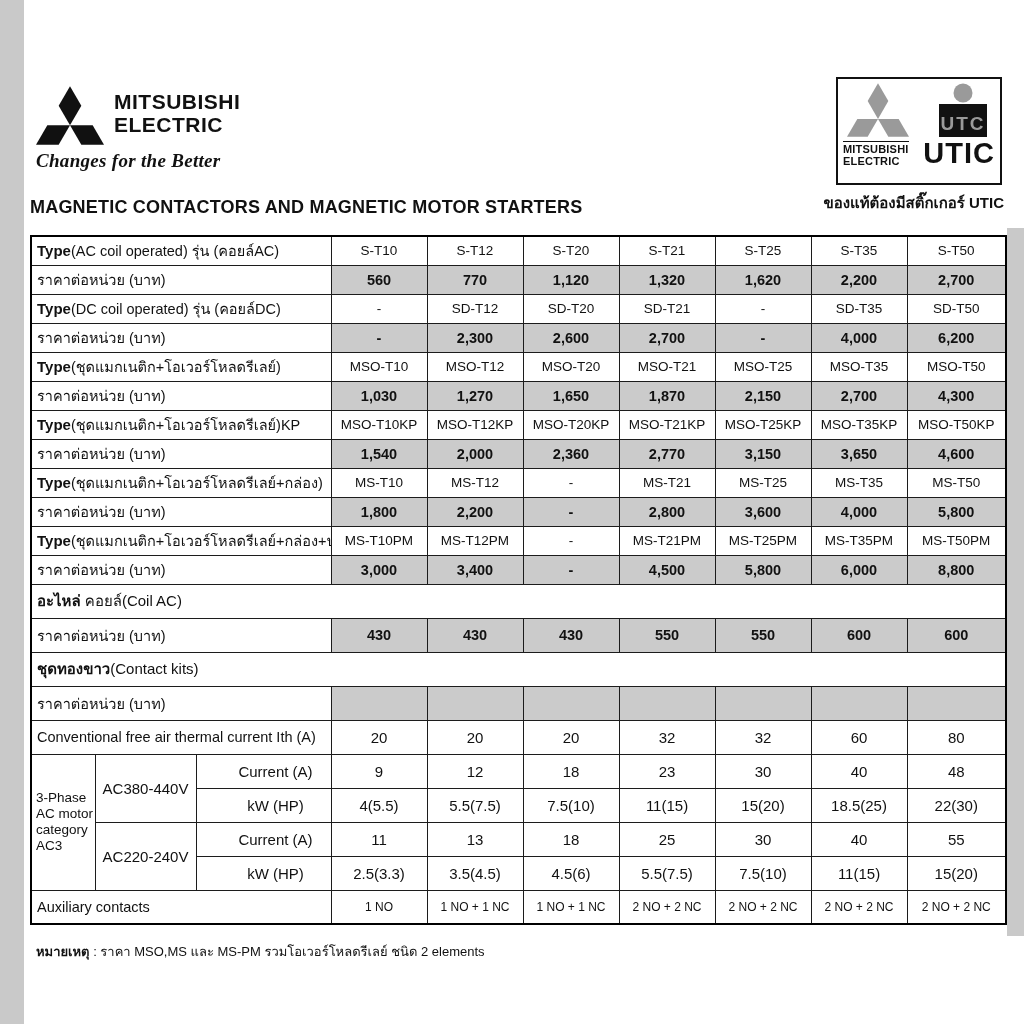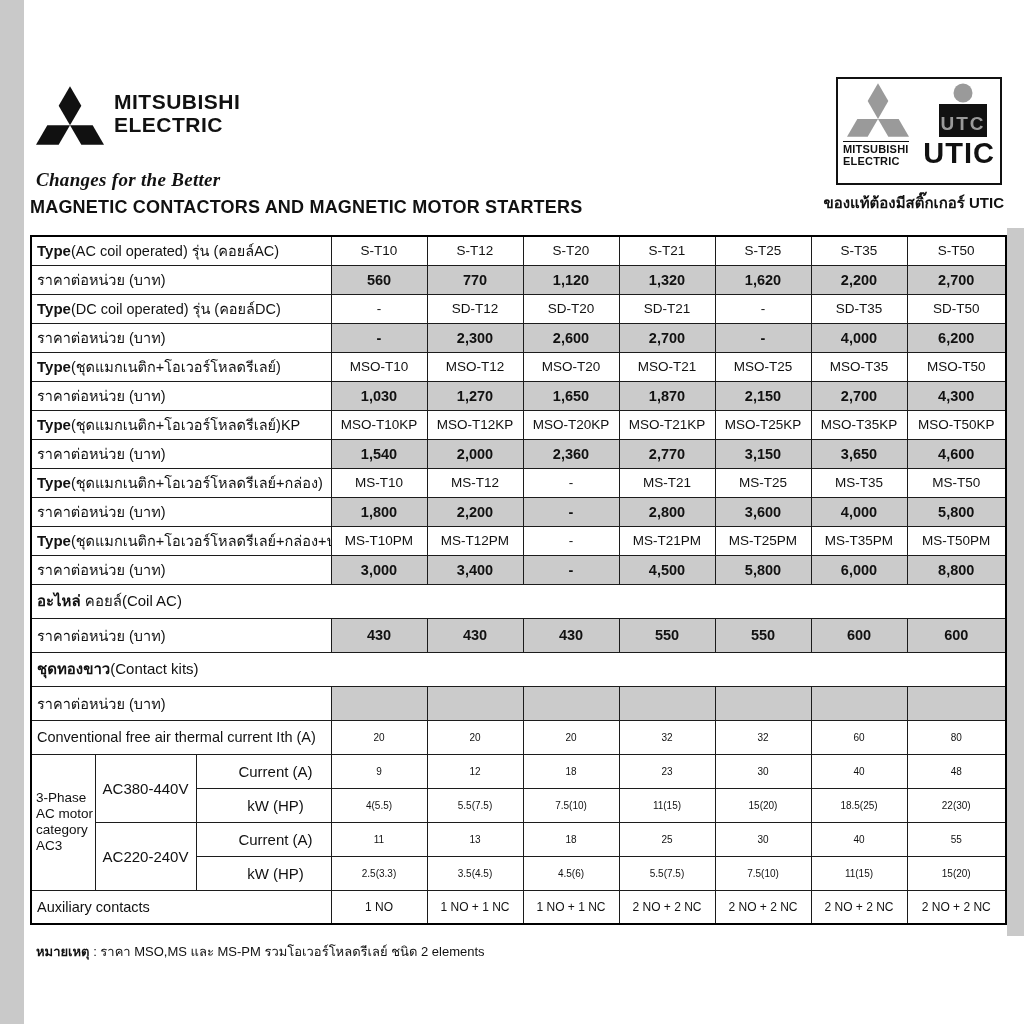--- a/index.html
+++ b/index.html
@@ -7,21 +7,21 @@
   .canvas{position:relative;width:1024px;height:1024px;background:#fff;overflow:hidden;
           font-family:"Liberation Sans","DejaVu Sans",sans-serif;color:#111;}
   .edge-left{position:absolute;left:0;top:0;width:24px;height:1024px;background:#c9c9c9;}
   .edge-right{position:absolute;left:1007px;top:228px;width:17px;height:708px;background:#c9c9c9;}
 
   
   .brand{position:absolute;left:36px;top:86px;}
   .brand-row{display:flex;align-items:flex-start;}
   .brand-diamonds{width:68px;height:59px;}
   .brand-text{margin-left:10px;margin-top:4px;font-weight:bold;font-size:21px;line-height:23px;letter-spacing:.5px;}
-  .tagline{margin-top:24px;font-family:"Liberation Serif","DejaVu Serif",serif;
+  .tagline{margin-top:5px;font-family:"Liberation Serif","DejaVu Serif",serif;
            font-weight:bold;font-style:italic;font-size:19px;letter-spacing:.3px;}
 
   
   .badge{position:absolute;left:836px;top:77px;width:166px;height:108px;border:2.5px solid #111;
          box-sizing:border-box;padding:4px 5px 14px 5px;}
   .badge-top{display:flex;justify-content:space-between;align-items:flex-start;}
   .badge-diamonds{width:62px;height:54px;margin-left:4px;}
   .badge-utic-glyph{width:52px;height:58px;margin-right:6px;}
   .badge-bottom{display:flex;justify-content:space-between;align-items:flex-end;margin-top:-2px;}
   .badge-mitsu-text{font-weight:bold;font-size:11px;line-height:12px;letter-spacing:.2px;border-top:1.5px solid #111;padding-top:1px;}
@@ -38,21 +38,21 @@
                 table-layout:fixed;border:2.5px solid #000;}
   td{border:1.5px solid #1c1c1c;text-align:center;vertical-align:middle;overflow:hidden;
      white-space:nowrap;padding:0;}
   tr.std{height:29px;}
   tr.tall{height:34px;}
   td.label{text-align:left;padding-left:5px;font-size:14.5px;}
   td.label b{font-size:15px;}
   td.section{text-align:left;padding-left:5px;font-size:15px;}
   td.price{background:#cbcbcb;font-weight:bold;font-size:14.5px;}
   td.model{font-size:13.5px;}
-  td.val{font-size:10px;margin-top:27px;}
+  td.val{font-size:15px;margin-top:27px;}
   td.aux{font-size:12px;}
   td.cat{text-align:left;padding-left:4px;font-size:13.5px;line-height:16px;}
   td.volt{font-size:15px;}
   td.sub{text-align:center;padding-left:24px;font-size:15px;}
 
   .footnote{position:absolute;left:36px;top:941px;font-size:13px;}
   .footnote b{font-size:13px;}
 </style>
 </head>
 <body>

